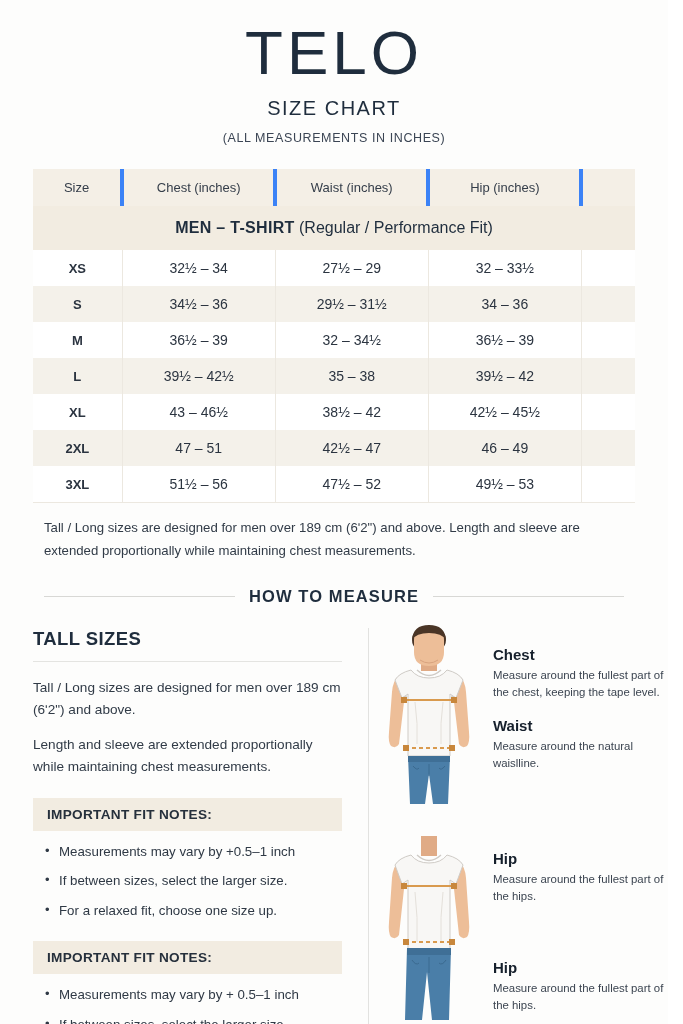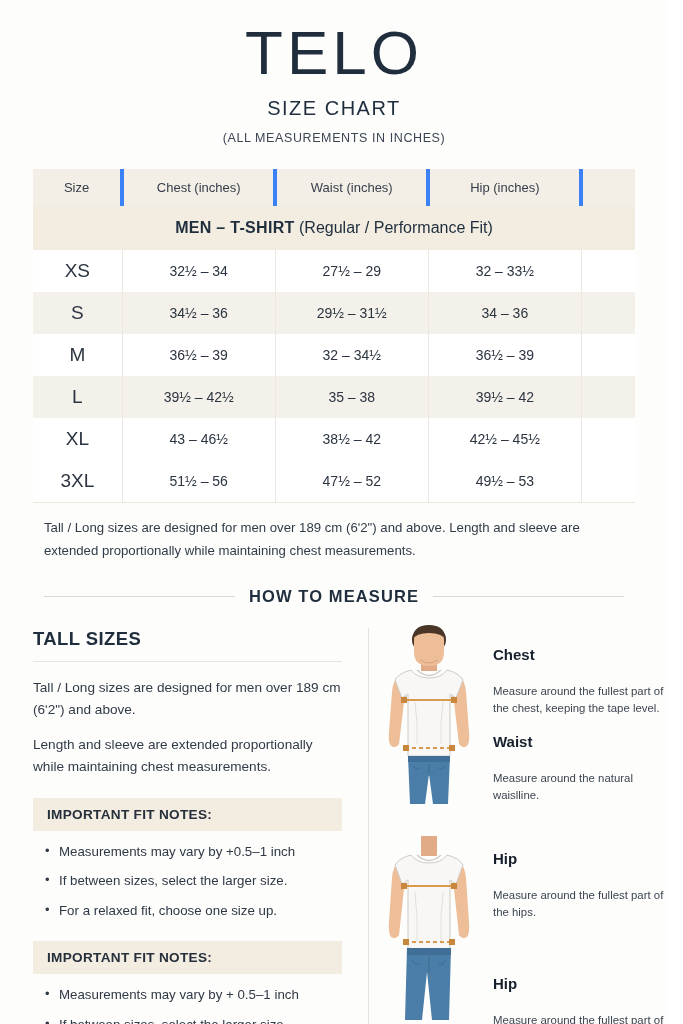--- a/index.html
+++ b/index.html
@@ -68,21 +68,21 @@
   thead.hdr th:last-child{ border-right:none; }
 
   tbody.body td{
     font-size:14px;
     text-align:center;
     padding:10px 4px;
     color:#2b3440;
     border-right:1px solid #ece8e0;
   }
   tbody.body td:last-child{ border-right:none; }
-  tbody.body td.sz{ font-weight:normal; font-size:19px; }
+  tbody.body td.sz{ font-weight:bold; font-size:13px; }
   tbody.body tr.odd td{ background:#ffffff; }
   tbody.body tr.even td{ background:#f4f1ea; }
   tbody.body tr:last-child td{ border-bottom:1px solid #ece8e0; }
 
   
   .table-note{
     margin:14px 44px 0 44px;
     font-size:13.2px;
     line-height:1.72;
     color:#313b47;
@@ -132,21 +132,21 @@
     content:"•"; position:absolute; left:2px; top:-1px; font-size:13px; color:#2f3945;
   }
 
   
   .fig-block{ display:flex; padding-left:8px; }
   .fig-block.first{ height:212px; }
   .fig-block.second{ height:222px; }
   .fig-art{ width:104px; flex:none; position:relative; }
   .fig-txt{ flex:1; padding-left:12px; padding-top:22px; }
   .m-head{ font-size:15px; font-weight:bold; color:#16202c; }
-  .m-sub{ font-size:11.4px; line-height:1.5; color:#3b4450; margin-top:20px; }
+  .m-sub{ font-size:11.4px; line-height:1.5; color:#3b4450; margin-top:4px; }
   .m-gap{ height:16px; }
   .fig-txt.two{ padding-top:14px; }
 
   svg.person{ display:block; }
 </style>
 </head>
 <body>
 
 <div class="page">
 
@@ -208,20 +208,27 @@
           <td>39½ – 42</td>
           <td></td>
         </tr>
         <tr class="odd">
           <td class="sz">XL</td>
           <td>43 – 46½</td>
           <td>38½ – 42</td>
           <td>42½ – 45½</td>
           <td></td>
         </tr>
+        <tr class="even">
+          <td class="sz">2XL</td>
+          <td>47 – 51</td>
+          <td>42½ – 47</td>
+          <td>46 – 49</td>
+          <td></td>
+        </tr>
         <tr class="odd">
           <td class="sz">3XL</td>
           <td>51½ – 56</td>
           <td>47½ – 52</td>
           <td>49½ – 53</td>
           <td></td>
         </tr>
       </tbody>
     </table>
   </div>

